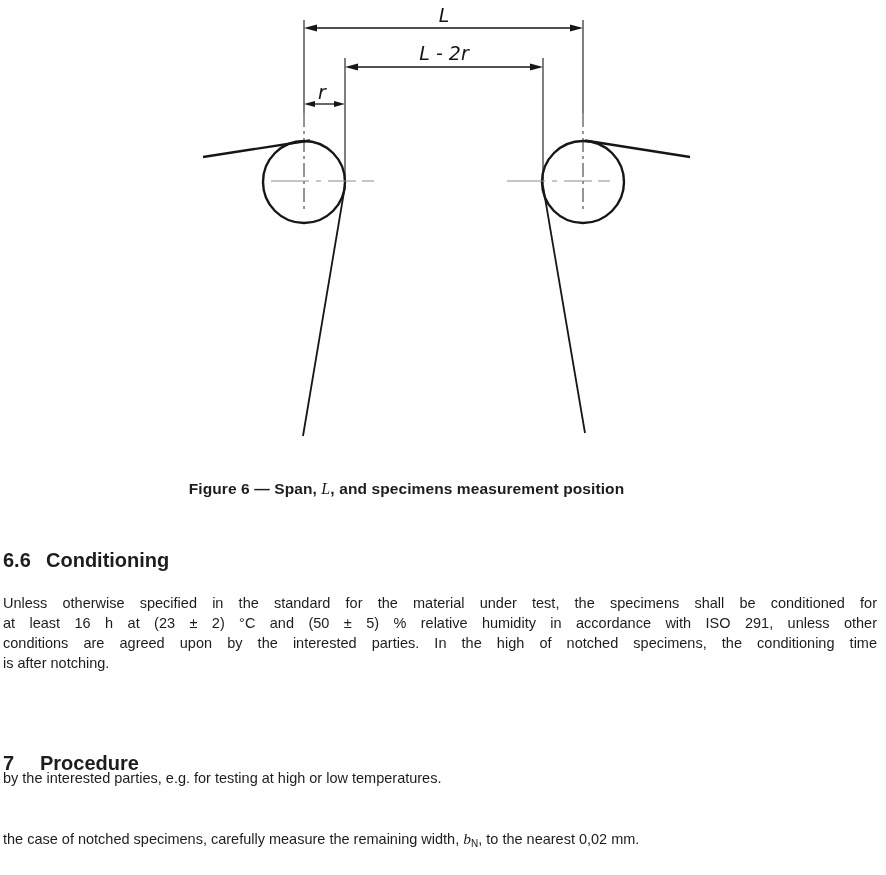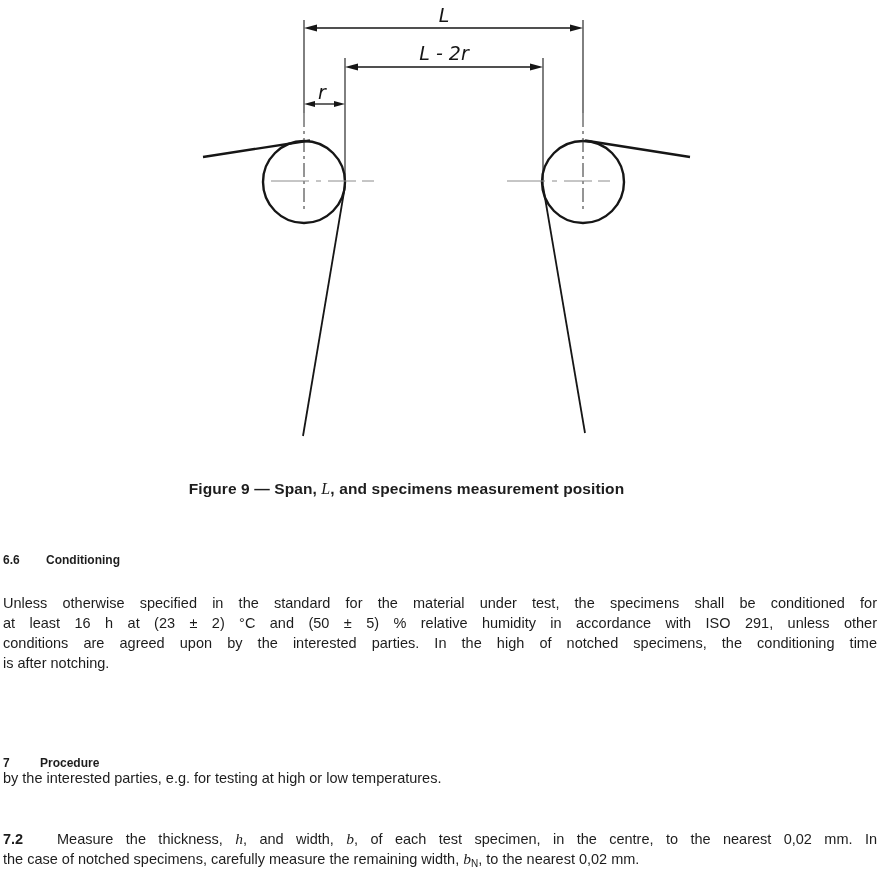--- a/index.html
+++ b/index.html
@@ -27,21 +27,21 @@
     letter-spacing:0.1px;
   }
   .capvar{
     font-family:"Liberation Serif", serif;
     font-style:italic;font-weight:normal;
     font-size:16px;
   }
   
   .heading{
     position:absolute;left:3px;
-    font-size:12px;font-weight:bold;line-height:22px;
+    font-size:20px;font-weight:bold;line-height:22px;
     white-space:nowrap;
   }
   #h66{top:549px;}
   #h7{top:752px;}
   .hnum{display:inline-block;}
   #h66 .hnum{width:43px;}
   #h7 .hnum{width:37px;}
   
   .para{
     position:absolute;left:3px;width:874px;
@@ -120,21 +120,21 @@
         <path d="M543 186 L585 433"></path>
       </g>
     </g>
 
     <text class="dim-label" x="444" y="22" text-anchor="middle">L</text>
     <text class="dim-label" x="444" y="60" text-anchor="middle">L - 2r</text>
     <text class="dim-label" x="322" y="99" text-anchor="middle">r</text>
   </svg>
 
   <div class="caption">
-    <span>Figure 9 — Span, </span><span class="capvar">L</span><span>, and specimens measurement position</span>
+    <span>Figure 6 — Span, </span><span class="capvar">L</span><span>, and specimens measurement position</span>
   </div>
 
   <div id="h66" class="heading">
     <span class="hnum">6.6</span><span>Conditioning</span>
   </div>
 
   <div id="pcond" class="para">
       <div class="tline just"><span>Unless otherwise specified in the standard for the material under test, the specimens shall be conditioned for</span></div>
       <div class="tline just"><span>at least 16 h at (23 ± 2) °C and (50 ± 5) % relative humidity in accordance with ISO 291, unless other</span></div>
       <div class="tline just"><span>conditions are agreed upon by the interested parties. In the high of notched specimens, the conditioning time</span></div>
@@ -143,17 +143,16 @@
 
   <div id="h7" class="heading">
     <span class="hnum">7</span><span>Procedure</span>
   </div>
 
   <div id="p71" class="para">
       <div class="tline"><span>by the interested parties, e.g. for testing at high or low temperatures.</span></div>
     </div>
 
   <div id="p72" class="para">
-      <div class="tline just"><span class="pnum">7.2</span><span>Measure the thickness, </span><span class="mvar">h</span><span>, and width, </span><span class="mvar">b</span><span>, of each test specimen, in the centre, to the nearest 0,02 mm. In</span></div>
       <div class="tline"><span>the case of notched specimens, carefully measure the remaining width, </span><span class="mvar">b</span><span class="msub">N</span><span>, to the nearest 0,02 mm.</span></div>
     </div>
 
 </div>
 
 </body></html>

